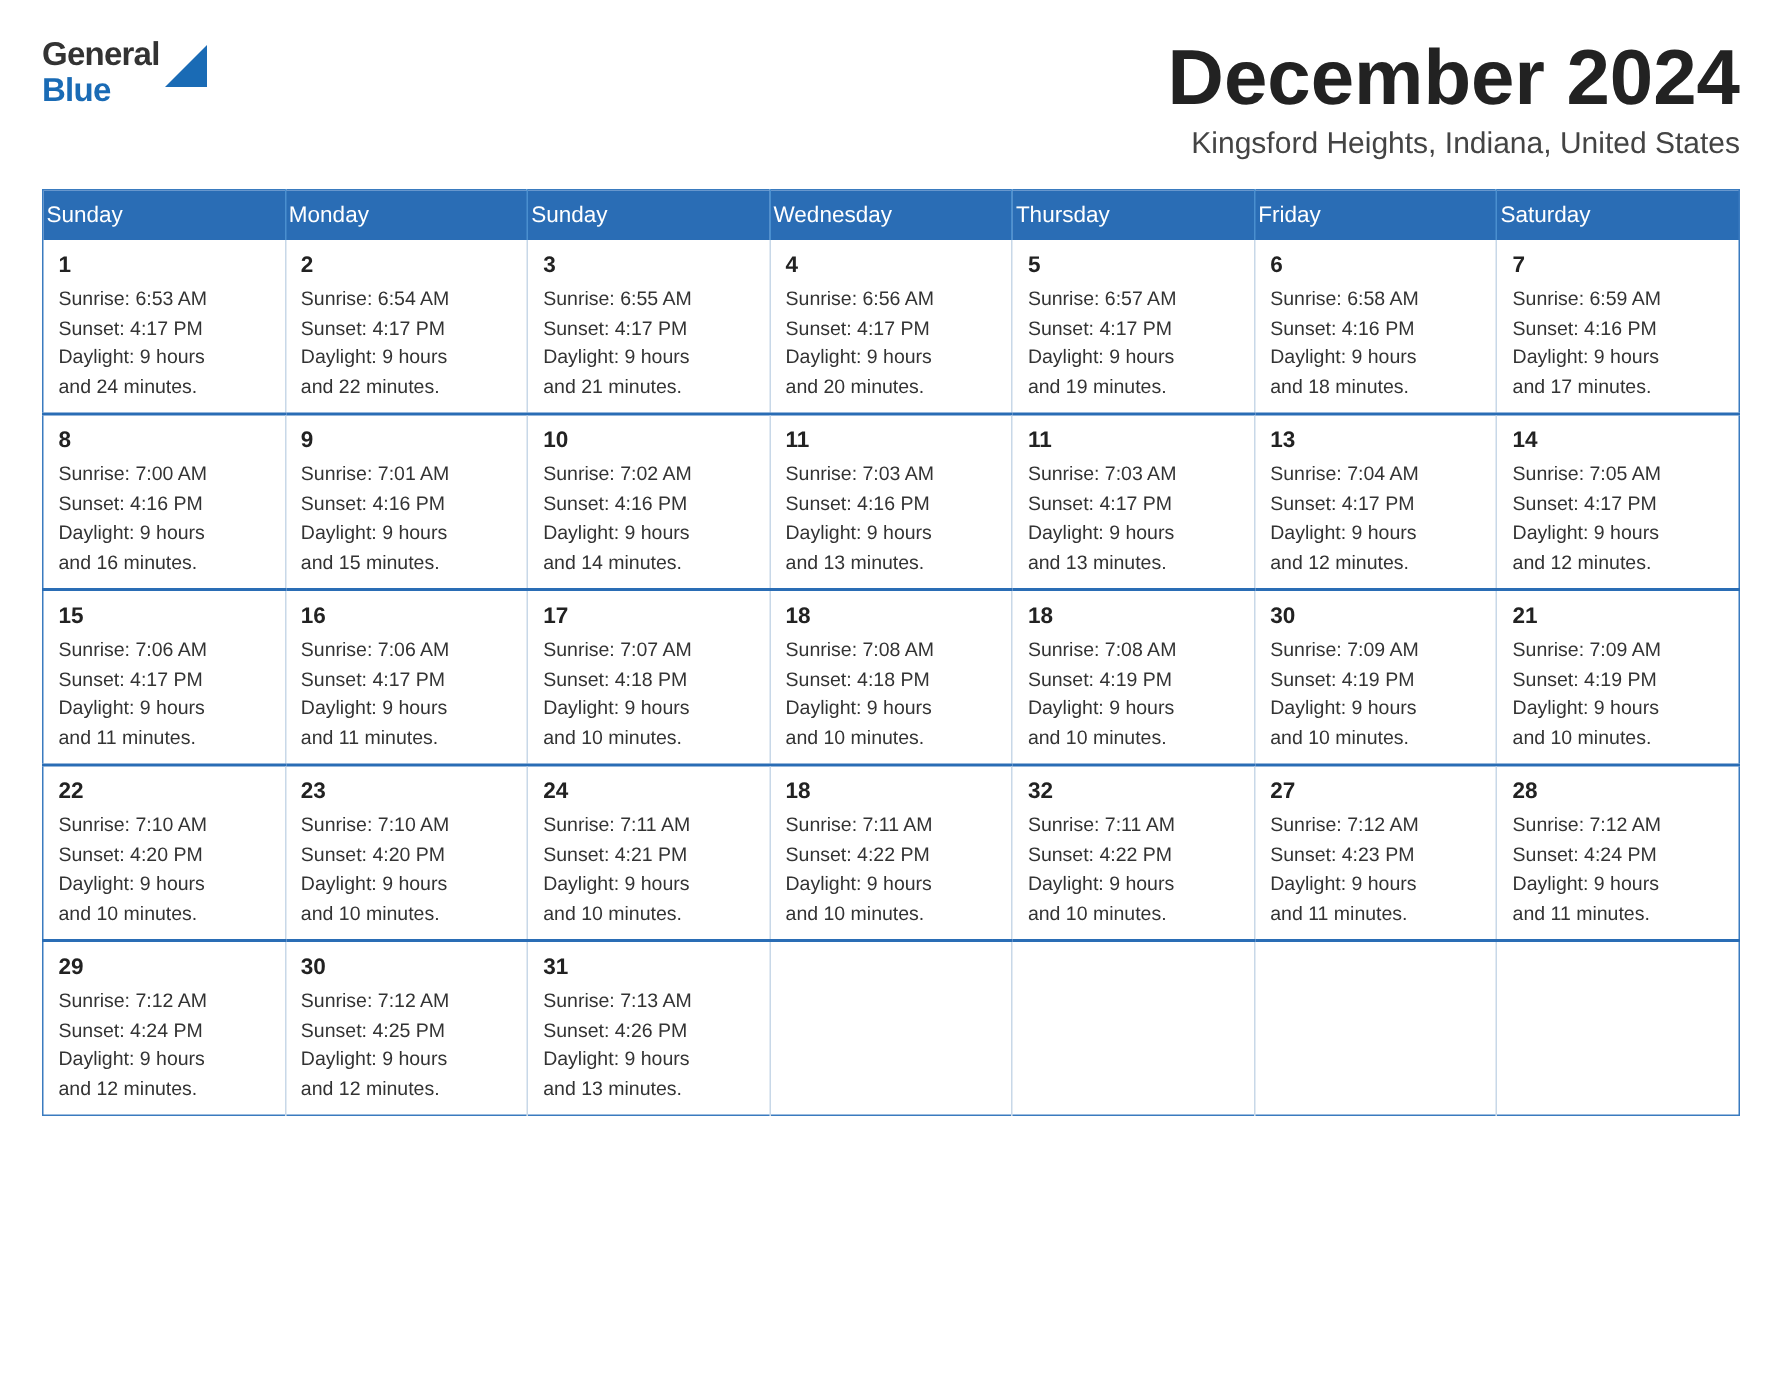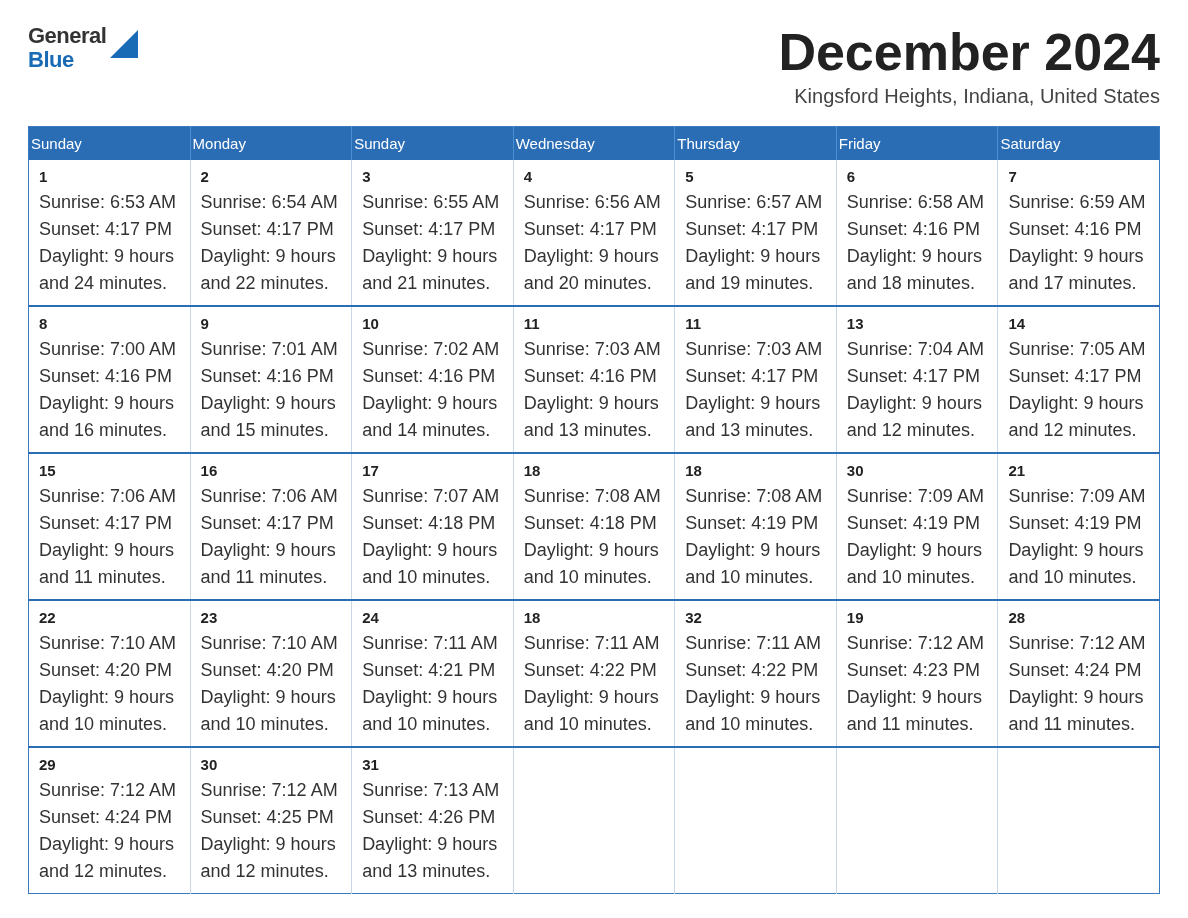--- a/index.html
+++ b/index.html
@@ -107,21 +107,21 @@
     }
 
     .day-number {
       font-size: 15px;
       font-weight: bold;
       margin-bottom: 4px;
       color: #222;
     }
 
     .day-info {
-      font-size: 18px;
+      font-size: 13px;
       color: #333;
       line-height: 1.5;
     }
 
     .empty-cell {
       background: #fff;
     }
   </style>
 </head>
 <body>
@@ -260,21 +260,21 @@
         </td>
         <td>
           <div class="day-number">18</div>
           <div class="day-info">Sunrise: 7:11 AM<br>Sunset: 4:22 PM<br>Daylight: 9 hours<br>and 10 minutes.</div>
         </td>
         <td>
           <div class="day-number">32</div>
           <div class="day-info">Sunrise: 7:11 AM<br>Sunset: 4:22 PM<br>Daylight: 9 hours<br>and 10 minutes.</div>
         </td>
         <td>
-          <div class="day-number">19</div>
+          <div class="day-number">27</div>
           <div class="day-info">Sunrise: 7:12 AM<br>Sunset: 4:23 PM<br>Daylight: 9 hours<br>and 11 minutes.</div>
         </td>
         <td>
           <div class="day-number">28</div>
           <div class="day-info">Sunrise: 7:12 AM<br>Sunset: 4:24 PM<br>Daylight: 9 hours<br>and 11 minutes.</div>
         </td>
       </tr>
       <tr>
         <td>
           <div class="day-number">29</div>

